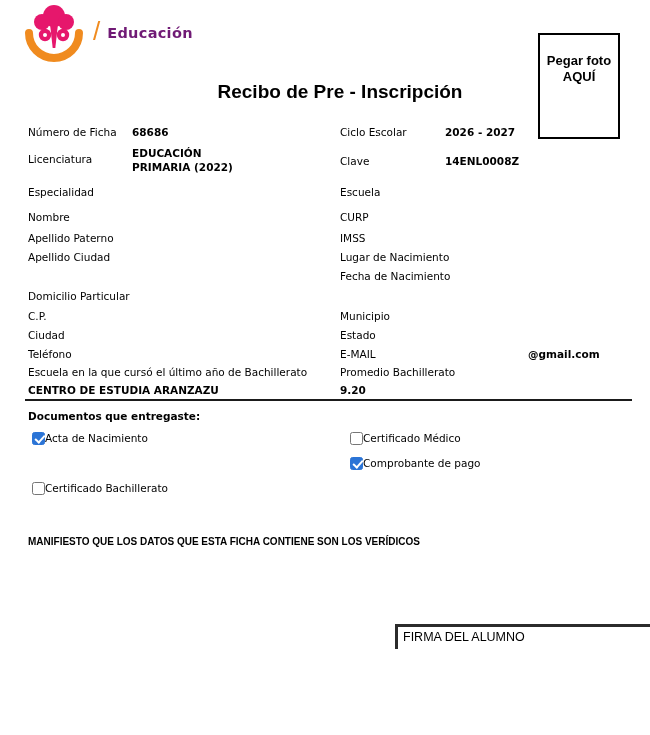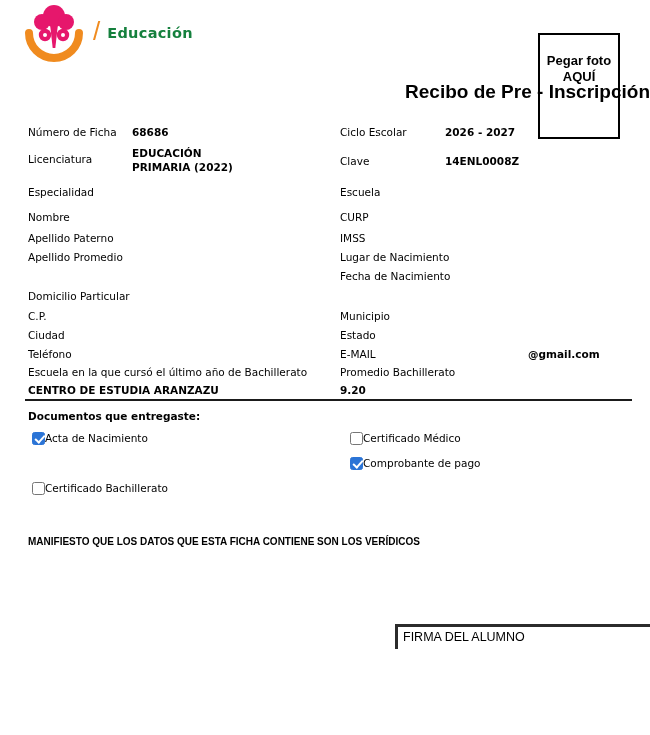--- a/index.html
+++ b/index.html
@@ -4,29 +4,29 @@
 <style>
   html,body { margin:0; padding:0; background:#ffffff; }
   .page {
     position:relative; width:650px; height:735px; background:#ffffff;
     font-family:"DejaVu Sans", sans-serif; color:#000; overflow:hidden;
   }
   
   .logo { position:absolute; left:20px; top:2px; height:62px; display:flex; align-items:center; gap:7px; }
   .logo-icon { display:block; }
   .logo-slash { color:#F08B1F; font:300 26px "Liberation Sans", sans-serif; transform:translateY(-2px); }
-  .logo-text { color:#15803d; font:bold 14.5px "DejaVu Sans", sans-serif; letter-spacing:.3px; }
+  .logo-text { color:#701a75; font:bold 14.5px "DejaVu Sans", sans-serif; letter-spacing:.3px; }
   .photo-box {
     position:absolute; left:538px; top:33px; width:82px; height:106px;
     border:2px solid #000; box-sizing:border-box; display:flex; flex-direction:column;
     justify-content:center; align-items:center; text-align:center; padding-bottom:34px;
     font:bold 13px "Liberation Sans", sans-serif; line-height:1.25;
   }
   .title {
-    position:absolute; left:30px; top:81px; width:620px; margin:0; text-align:right;
+    position:absolute; left:30px; top:81px; width:620px; margin:0; text-align:center;
     font:bold 19px "Liberation Sans", sans-serif; color:#000;
   }
   
   .lbl { position:absolute; font:10.5px "DejaVu Sans", sans-serif; white-space:nowrap; }
   .val { position:absolute; font:bold 10.5px "DejaVu Sans", sans-serif; white-space:nowrap; }
   .val.wrap { white-space:normal; width:122px; line-height:1.35; }
   
   .divider { position:absolute; left:25px; top:399px; width:607px; height:2px; background:#1b1b1b; }
   .sect-head { position:absolute; font:bold 10.5px "DejaVu Sans", sans-serif; white-space:nowrap; }
   .check-item { position:absolute; display:flex; align-items:center; height:16px; }
@@ -80,21 +80,21 @@
 
   <div class="lbl" style="left:28px;top:126px">Número de Ficha</div>
   <div class="val" style="left:132px;top:126px">68686</div>
 
   <div class="lbl" style="left:28px;top:153px">Licenciatura</div>
   <div class="val wrap" style="left:132px;top:146px">EDUCACIÓN PRIMARIA (2022)</div>
 
   <div class="lbl" style="left:28px;top:186px">Especialidad</div>
   <div class="lbl" style="left:28px;top:211px">Nombre</div>
   <div class="lbl" style="left:28px;top:232px">Apellido Paterno</div>
-  <div class="lbl" style="left:28px;top:251px">Apellido Promedio</div>
+  <div class="lbl" style="left:28px;top:251px">Apellido Ciudad</div>
   <div class="lbl" style="left:28px;top:290px">Domicilio Particular</div>
   <div class="lbl" style="left:28px;top:310px">C.P.</div>
   <div class="lbl" style="left:28px;top:329px">Ciudad</div>
   <div class="lbl" style="left:28px;top:348px">Teléfono</div>
   <div class="lbl" style="left:28px;top:366px">Escuela en la que cursó el último año de Bachillerato</div>
   <div class="val" style="left:28px;top:384px">CENTRO DE ESTUDIA ARANZAZU</div>
 
   <div class="lbl" style="left:340px;top:126px">Ciclo Escolar</div>
   <div class="val" style="left:445px;top:126px">2026 - 2027</div>
 

